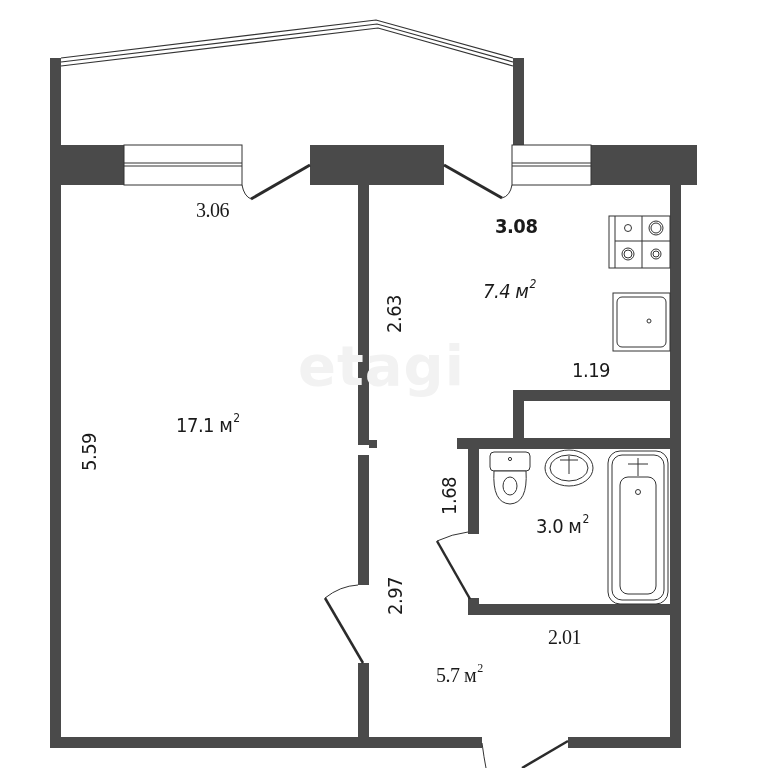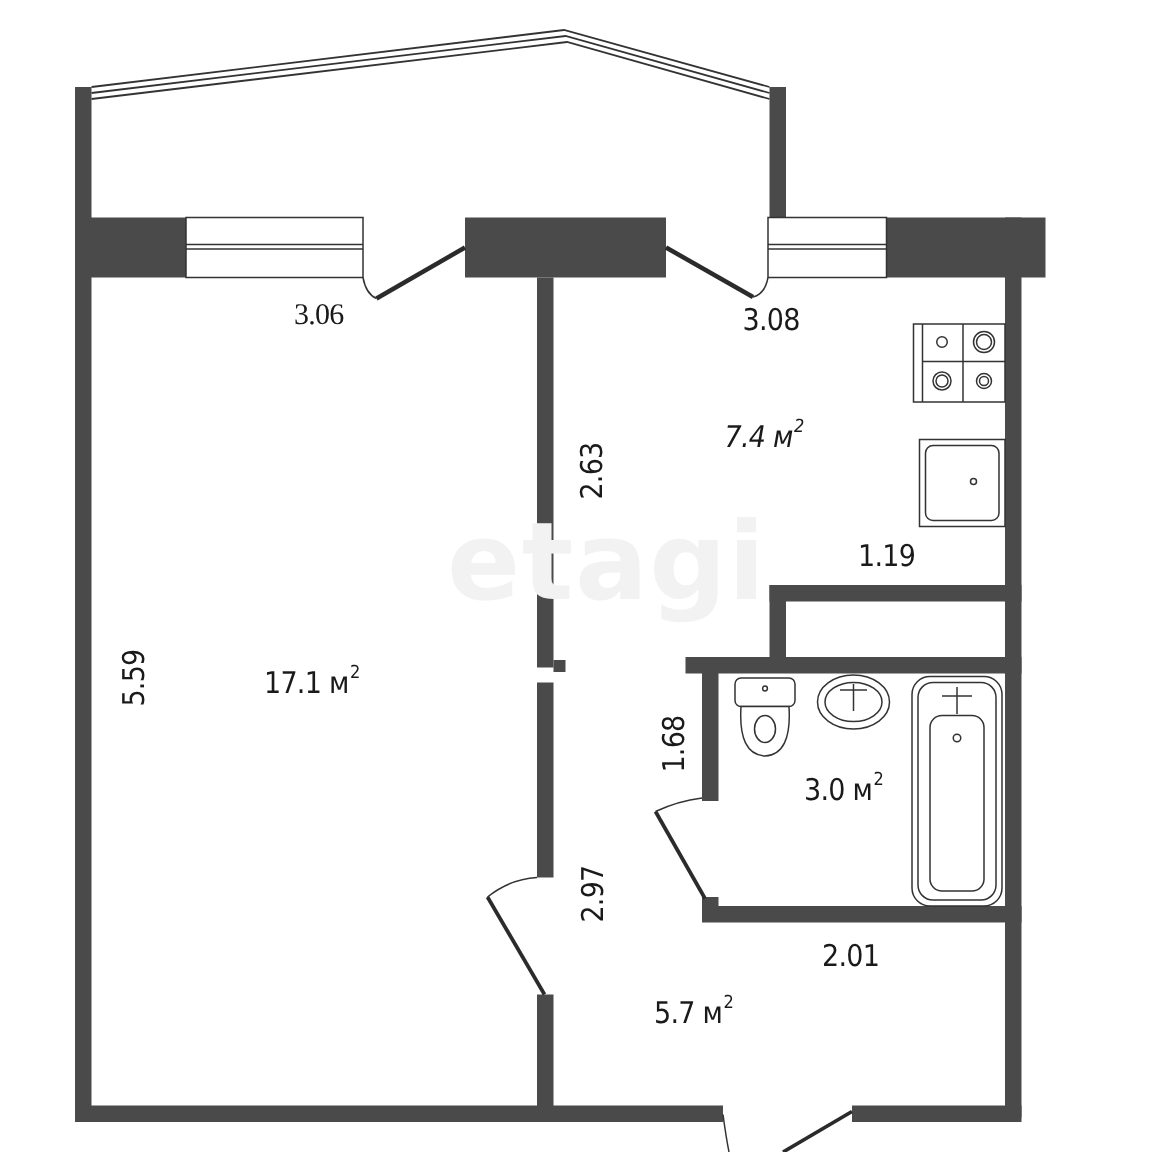--- a/index.html
+++ b/index.html
@@ -1,21 +1,21 @@
 <!DOCTYPE html>
 <html><head>
 <meta charset="utf-8">
 <style>
   html, body { margin: 0; padding: 0; background: #ffffff; }
   body { width: 768px; height: 768px; overflow: hidden; position: relative; font-family: "DejaVu Sans", sans-serif; }
   #plan { position: absolute; left: 0; top: 0; width: 768px; height: 768px; }
   .lbl { position: absolute; color: #1a1a1a; font-family: "DejaVu Sans Condensed", "DejaVu Sans", sans-serif; font-size: 20px; letter-spacing: -0.5px; white-space: nowrap; line-height: 1; }
   .area sup { font-size: 12px; vertical-align: top; position: relative; top: -3px; margin-left: 1px; }
   .rot { transform-origin: center center; transform: rotate(-90deg); }
-  .wm { position: absolute; left: 298px; top: 338px; font-size: 72px; font-weight: bold; color: #f2f2f2; letter-spacing: 1px; font-family: "DejaVu Sans", sans-serif; line-height: 1; }
+  .wm { position: absolute; left: 298px; top: 338px; font-size: 56px; font-weight: bold; color: #f2f2f2; letter-spacing: 1px; font-family: "DejaVu Sans", sans-serif; line-height: 1; }
 </style>
 </head>
 <body>
 
 <svg id="plan" viewBox="0 0 768 768" xmlns="http://www.w3.org/2000/svg">
 
   <g>
     <rect x="50" y="58" width="11" height="88" fill="#4a4a4a"></rect>
     <rect x="513" y="58" width="11" height="88" fill="#4a4a4a"></rect>
     <polyline points="61,58 376,20 513,58" fill="none" stroke="#333" stroke-width="1.2"></polyline>
@@ -118,33 +118,33 @@
     <rect x="612" y="455" width="52" height="145" rx="10" fill="none" stroke="#333" stroke-width="1"></rect>
     <rect x="620" y="477" width="36" height="117" rx="8" fill="none" stroke="#333" stroke-width="1"></rect>
     <line x1="638" y1="458" x2="638" y2="476" stroke="#333" stroke-width="1"></line>
     <line x1="628" y1="464" x2="648" y2="464" stroke="#333" stroke-width="1"></line>
     <circle cx="638" cy="492" r="2.5" fill="none" stroke="#333" stroke-width="1"></circle>
   </g>
 </svg>
 
 <div class="wm">etagi</div>
 
-<div class="lbl area" style="left:176px; top:445px;text-align:right;">
+<div class="lbl area" style="left:176px; top:415px;text-align:right;">
   <span>17.1</span> <span>м</span><sup>2</sup>
 </div>
 <div class="lbl area" style="left:483px; top:281px;font-style:italic;">
   <span>7.4</span> <span>м</span><sup>2</sup>
 </div>
 <div class="lbl area" style="left:536px; top:516px;">
   <span>3.0</span> <span>м</span><sup>2</sup>
 </div>
-<div class="lbl area" style="left:436px; top:665px;">
+<div class="lbl area" style="left:436px; top:665px;font-family:Liberation Serif, serif;">
   <span>5.7</span> <span>м</span><sup>2</sup>
 </div>
 
 <div class="lbl" style="left:196px; top:200px;font-family:Liberation Serif, serif;">3.06</div>
-<div class="lbl" style="left:495px; top:203px;">3.08</div>
+<div class="lbl" style="left:495px; top:216px;font-weight:bold;">3.08</div>
 <div class="lbl" style="left:572px; top:360px;">1.19</div>
-<div class="lbl" style="left:548px; top:627px;">2.01</div>
+<div class="lbl" style="left:548px; top:627px;font-family:Liberation Serif, serif;">2.01</div>
 <div class="lbl rot" style="left:70px; top:442px;">5.59</div>
 <div class="lbl rot" style="left:375px; top:304px;">2.63</div>
 <div class="lbl rot" style="left:430px; top:486px;">1.68</div>
 <div class="lbl rot" style="left:376px; top:586px;">2.97</div>
 
 </body></html>

